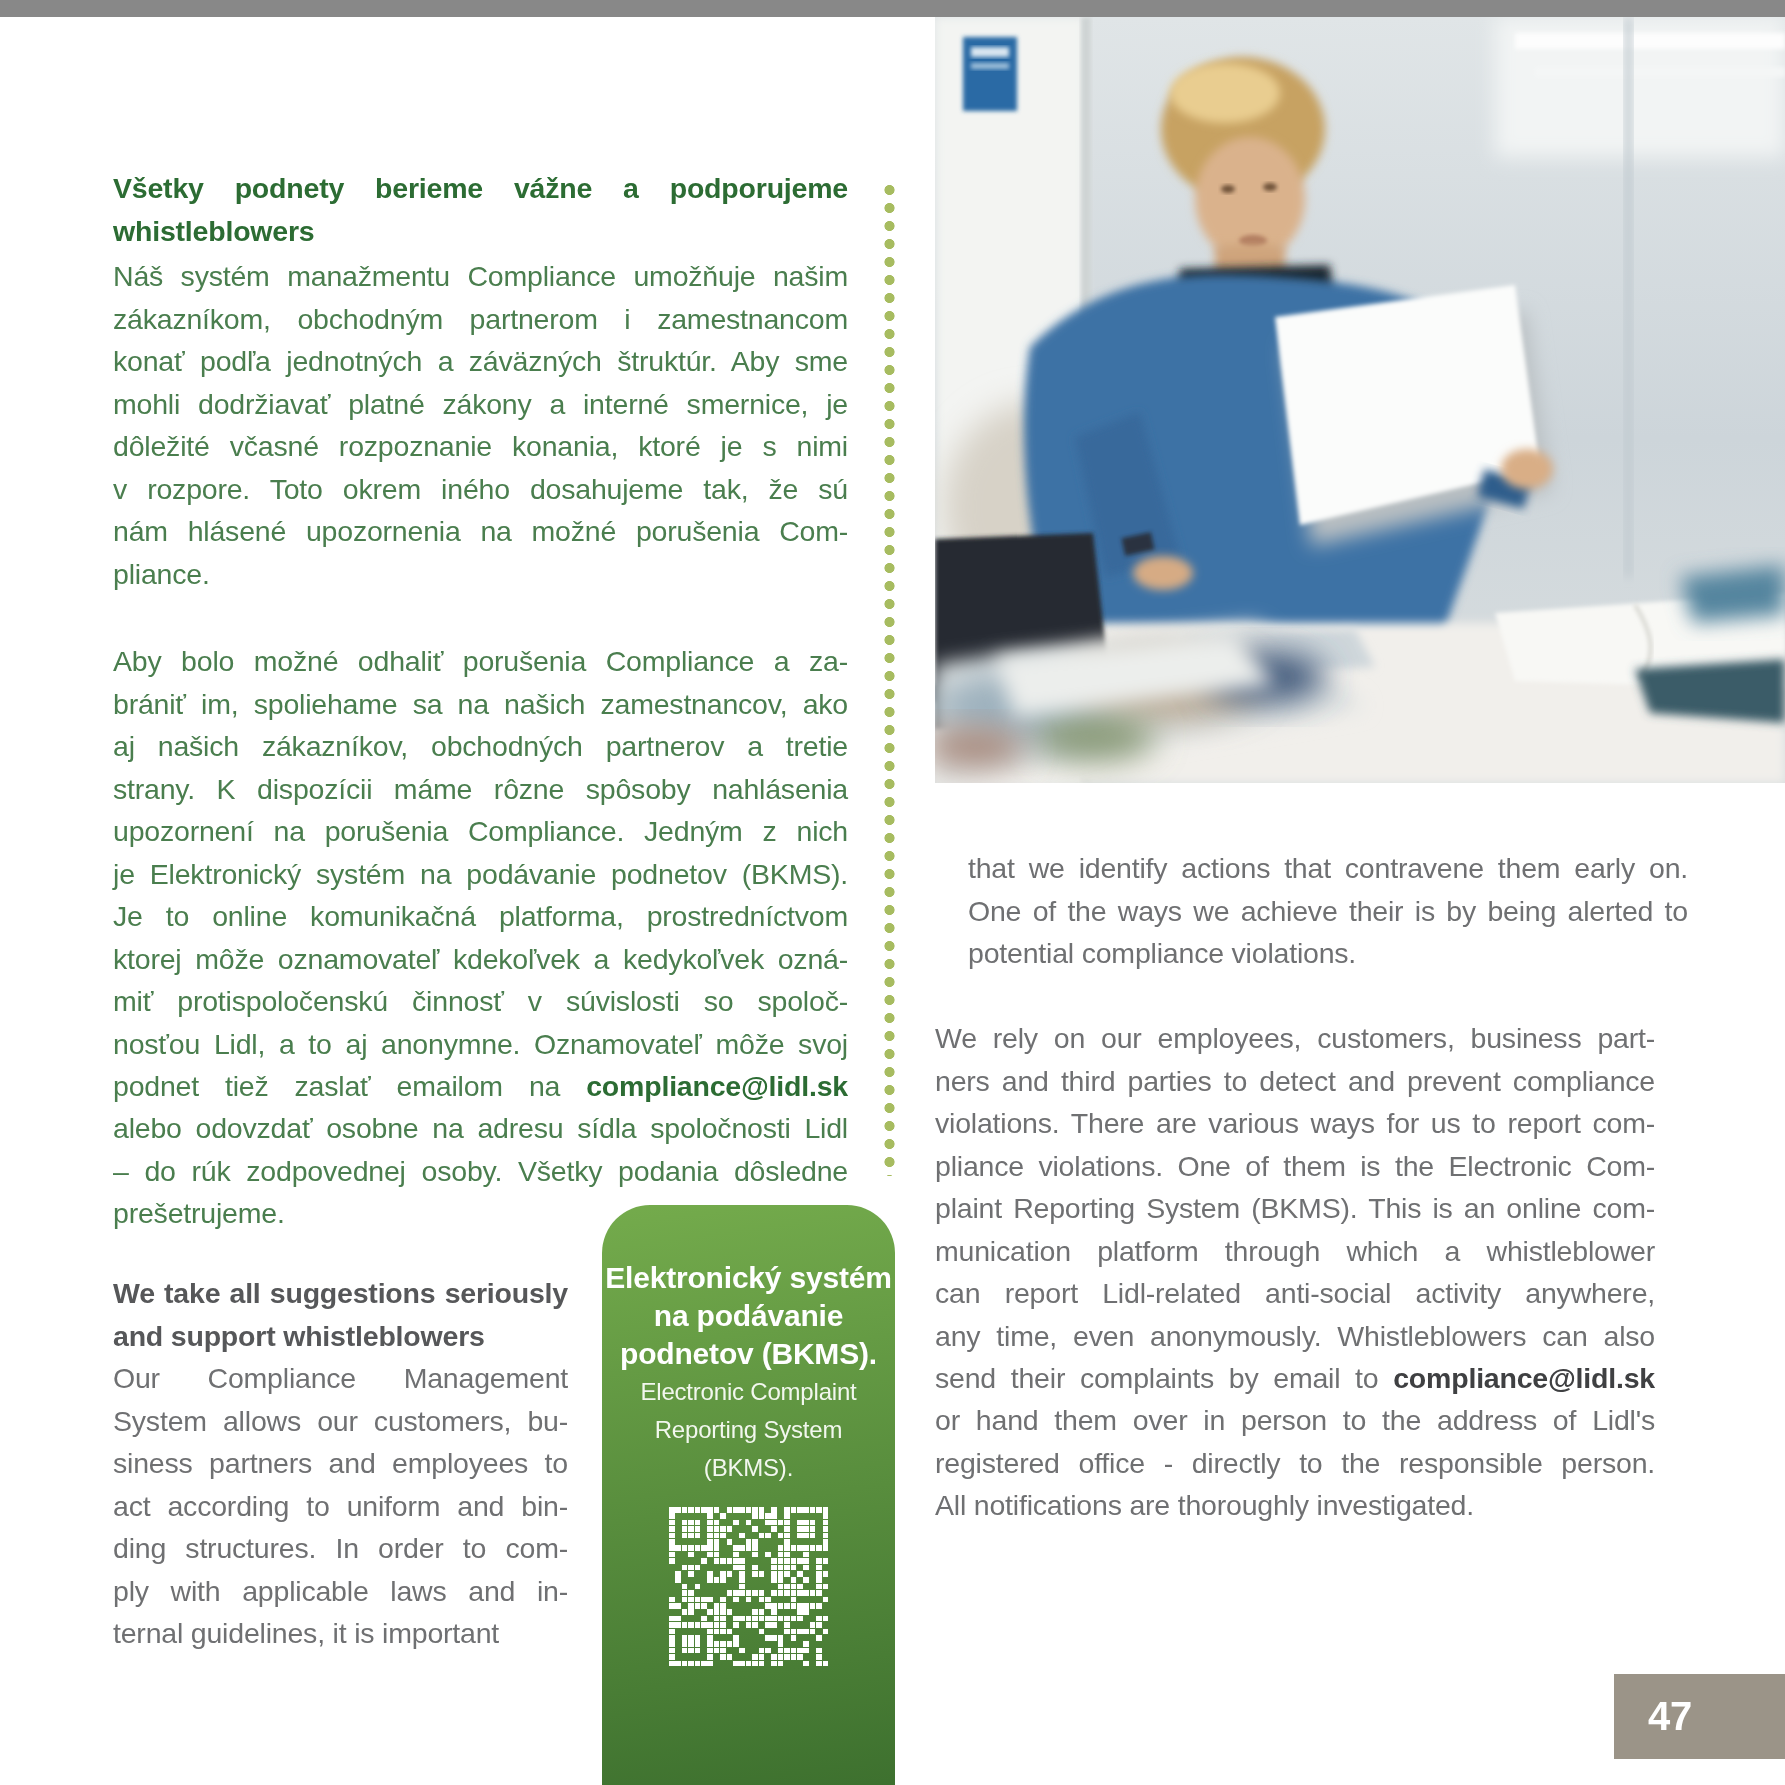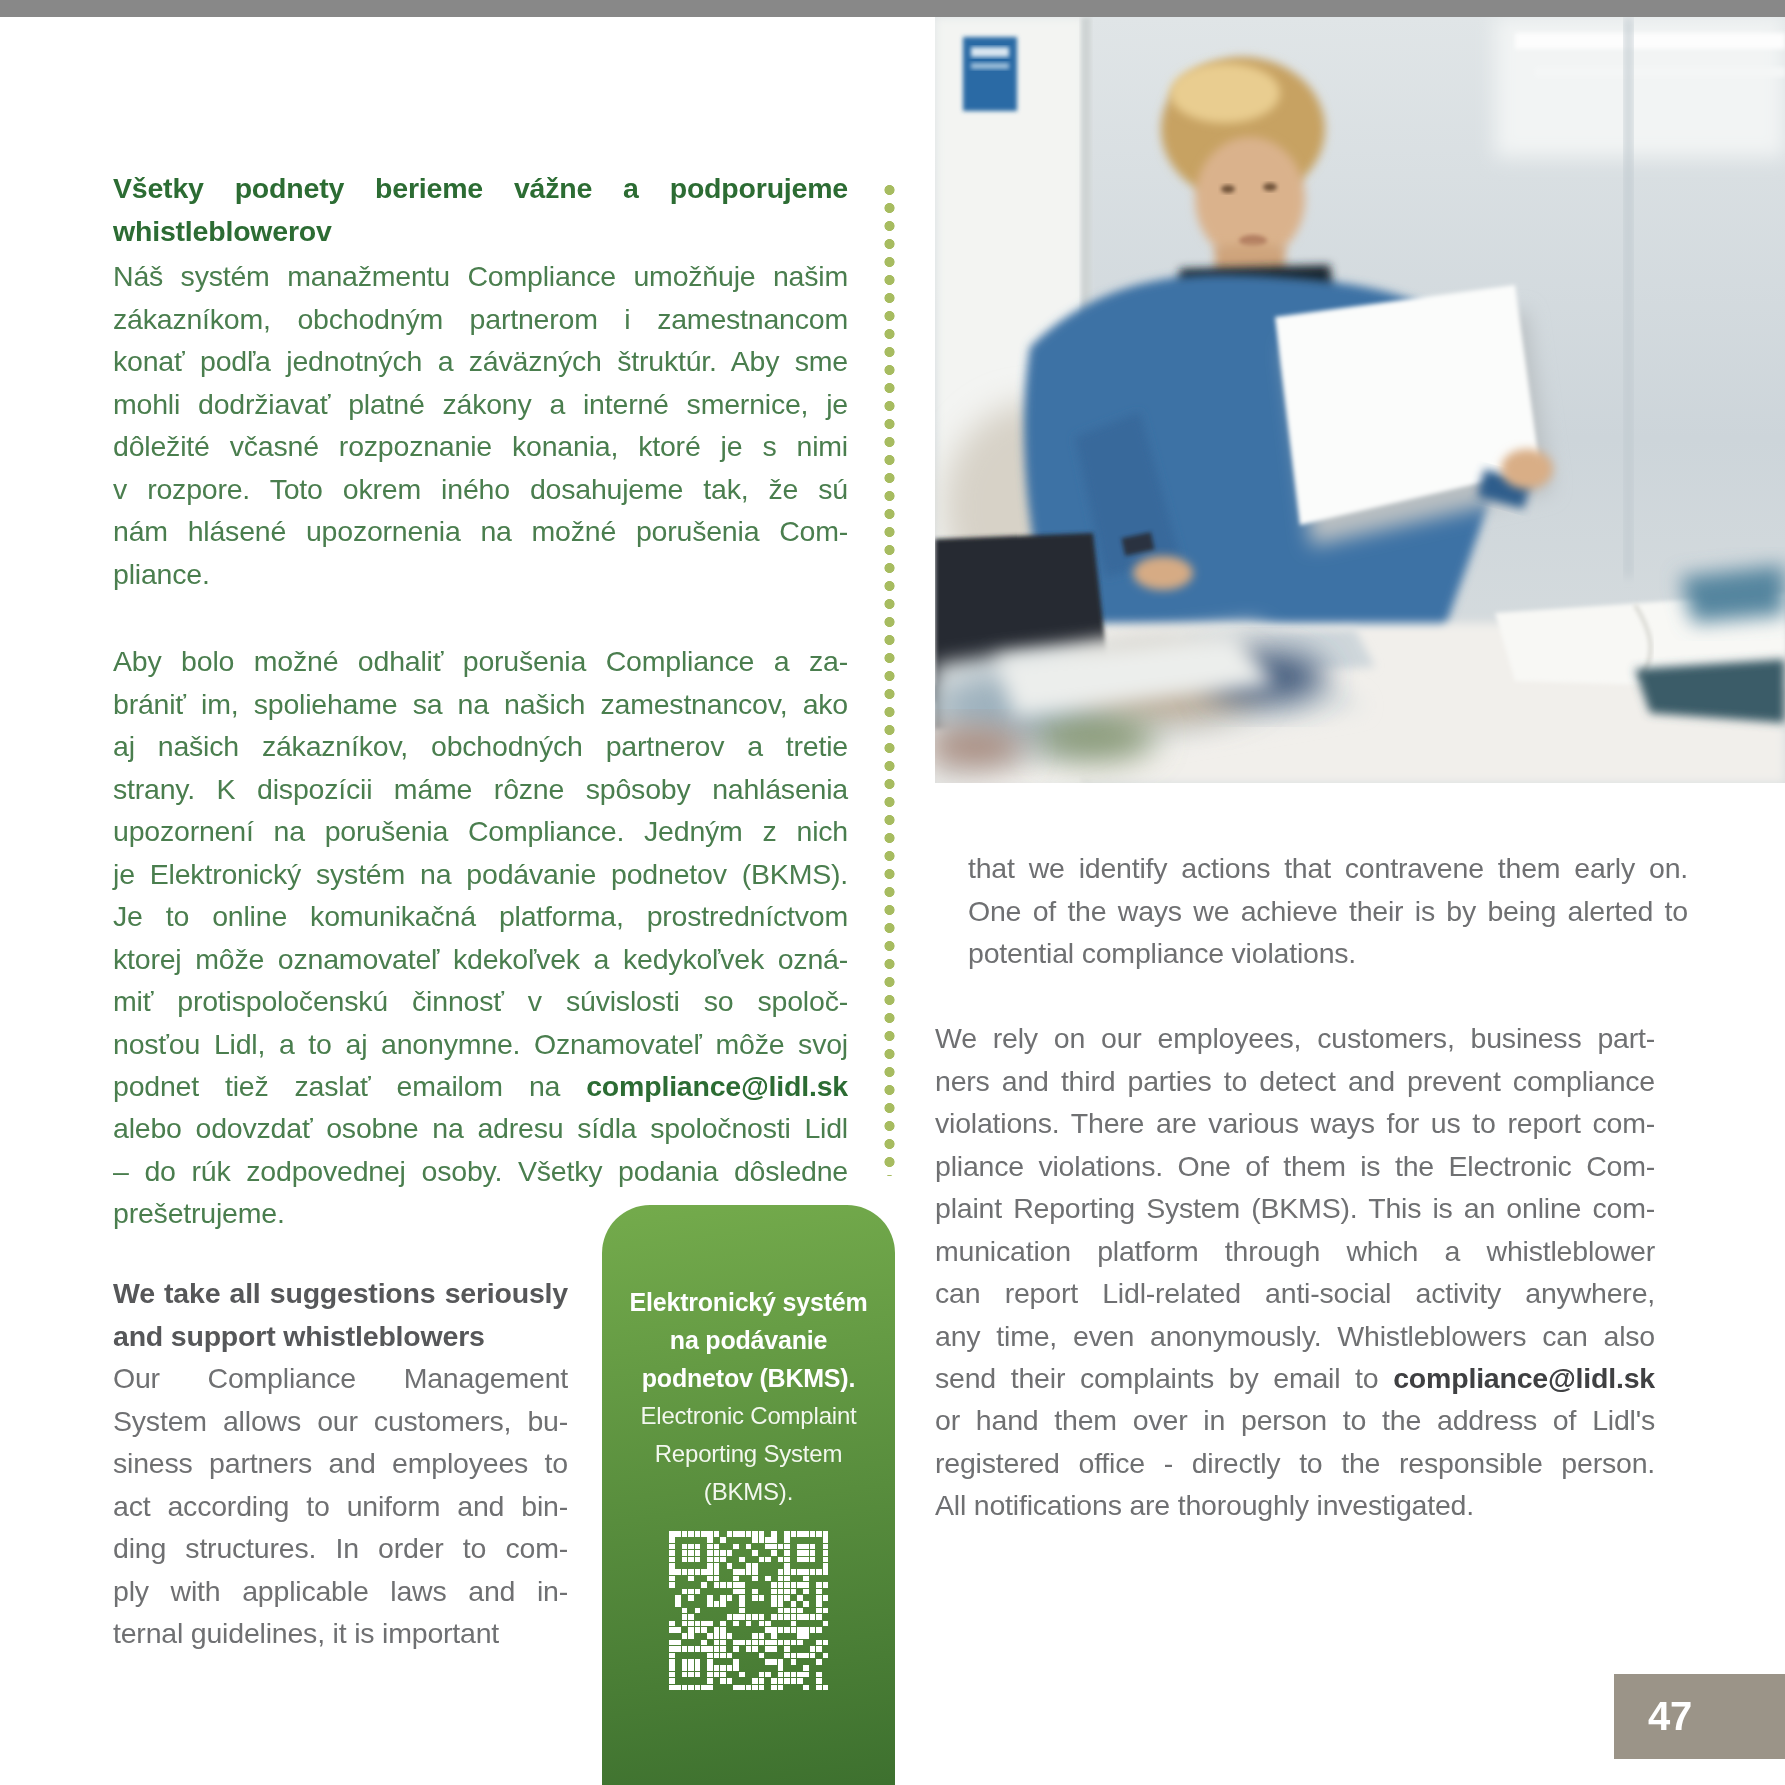--- a/index.html
+++ b/index.html
@@ -25,38 +25,38 @@
     width:11px;
     background-image:radial-gradient(circle,var(--dots,#a7bc60) 4.7px,rgba(0,0,0,0) 5.4px);
     background-size:11px 18px;background-repeat:repeat-y;background-position:center top;
   }
   
   .green-box{
     border-radius:48px 48px 0 0;
     background:linear-gradient(172deg,var(--box_top,#74ab4c) 0%,var(--box_bottom,#3c6f2e) 100%);
     color:#ffffff;text-align:center;
   }
-  .green-box .title-sk{font-weight:bold;font-size:25px;line-height:38px;padding-top:78px;}
+  .green-box .title-sk{font-weight:bold;font-size:30px;line-height:38px;padding-top:54px;}
   .green-box .title-en{font-weight:normal;font-size:24px;line-height:38px;color:#f2f7ee;}
   .green-box .qr-wrap{margin:20px auto 0 auto;width:160px;height:160px;}
   
   .badge{
     background:var(--badge_bg,#9b9488);color:var(--badge_text,#ffffff);
     font-weight:bold;font-size:40px;line-height:85px;padding-left:34px;box-sizing:border-box;
   }
   .photo{overflow:hidden;background:#d5dbde;}
 </style>
 </head>
 <body>
 
 <div class="page">
 
   <div class="abs tblock sk-bold" style="left:113px;top:150px;width:735px;">
       <div class="line">Všetky podnety berieme vážne a podporujeme</div>
-      <div class="line last">whistleblowerov</div>
+      <div class="line last">whistleblowers</div>
     </div>
 
   <div class="abs tblock sk" style="left:113px;top:238px;width:735px;">
       <div class="line">Náš systém manažmentu Compliance umožňuje našim</div>
       <div class="line">zákazníkom, obchodným partnerom i zamestnancom</div>
       <div class="line">konať podľa jednotných a záväzných štruktúr. Aby sme</div>
       <div class="line">mohli dodržiavať platné zákony a interné smernice, je</div>
       <div class="line">dôležité včasné rozpoznanie konania, ktoré je s nimi</div>
       <div class="line">v rozpore. Toto okrem iného dosahujeme tak, že sú</div>
       <div class="line">nám hlásené upozornenia na možné porušenia Com-</div>

